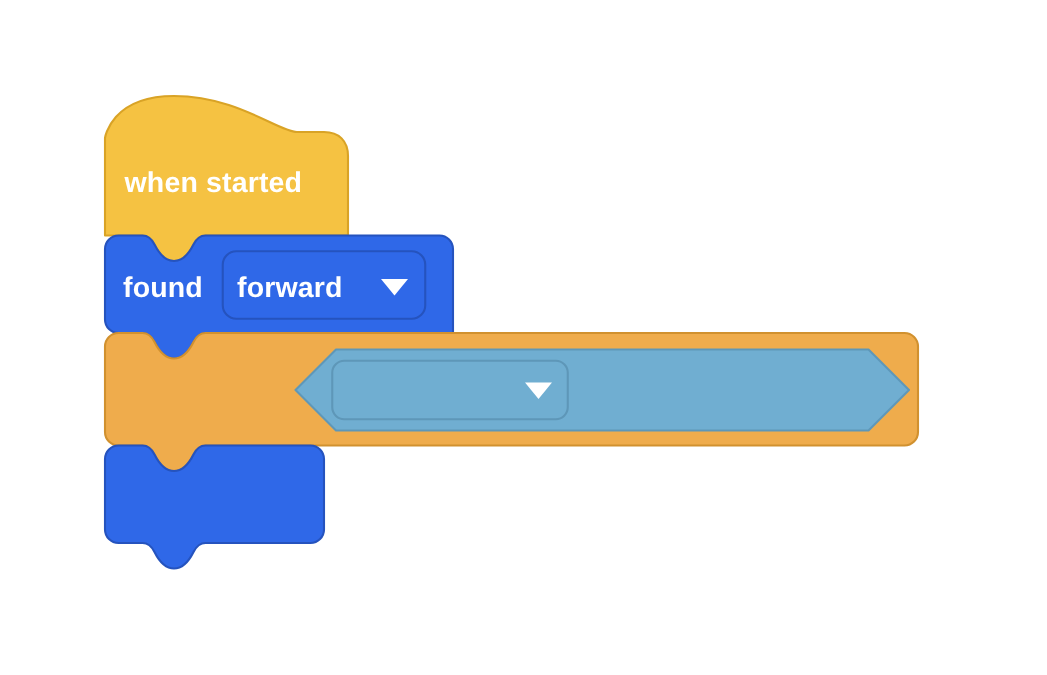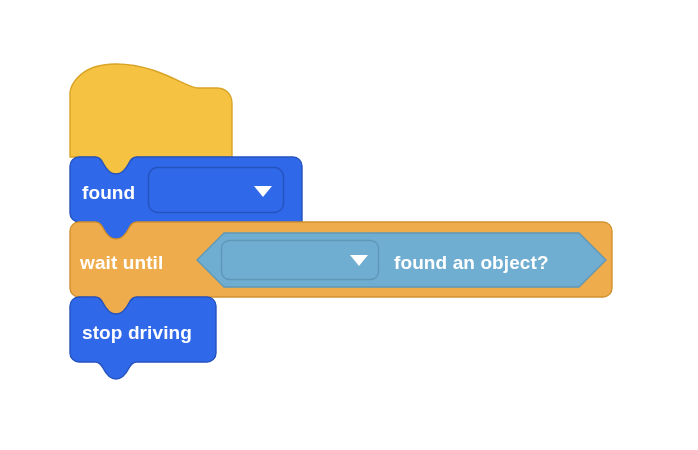--- a/index.html
+++ b/index.html
@@ -171,30 +171,29 @@
                C125,376 121,379 116,379
                C111,379 107,376 103,368
                C101,364 99,362 95,362
                L79,362
                C74,362 70,358 70,353
                Z" fill="#2F68E8" stroke="#2553BE" stroke-width="1.4" stroke-linejoin="round"></path>
     </svg>
   </div>
 
   <div class="label-layer">
+    <span class="blk-label lbl-when-started">when started</span>
 
     <span class="blk-label lbl-drive">found</span>
 
-
-    <span class="blk-label lbl-wait-until">wait until</span>
-
-
-    <span class="blk-label lbl-found-object">found an object?</span>
-
-    <span class="blk-label lbl-stop-driving">stop driving</span>
+    <span class="blk-label lbl-forward">forward</span>
+
+
+
+
   </div>
 
   <div>
     <div class="hit hit-when-started"></div>
     <div class="hit hit-drive"></div>
     <div class="hit hit-drive-dd"></div>
     <div class="hit hit-wait-until"></div>
     <div class="hit hit-hex"></div>
     <div class="hit hit-hex-dd"></div>
     <div class="hit hit-stop-driving"></div>

